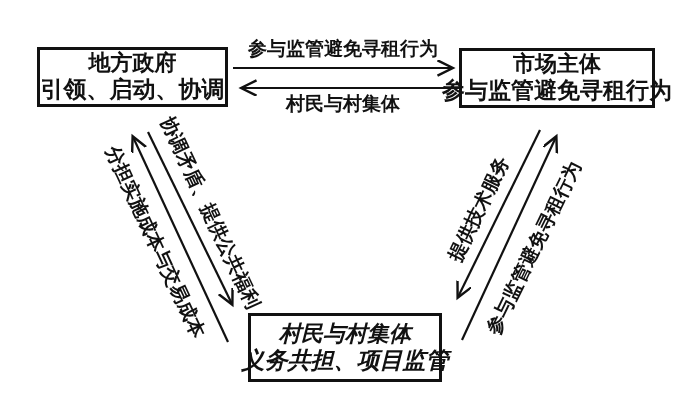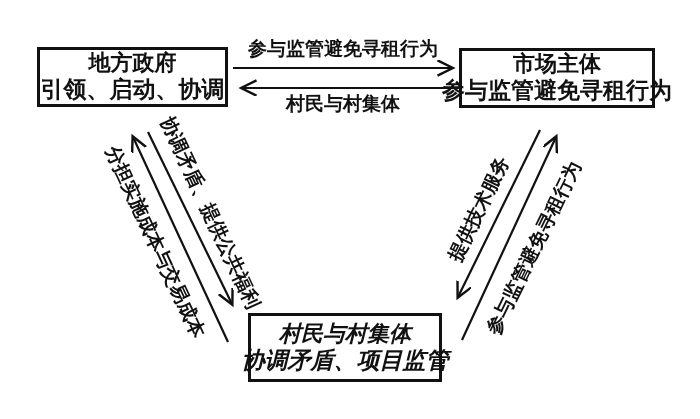--- a/index.html
+++ b/index.html
@@ -93,21 +93,21 @@
     <div class="node-subtitle">引领、启动、协调</div>
   </div>
 
   <div class="node" id="node-market">
     <div class="node-title">市场主体</div>
     <div class="node-subtitle">参与监管避免寻租行为</div>
   </div>
 
   <div class="node" id="node-villagers">
     <div class="node-title">村民与村集体</div>
-    <div class="node-subtitle">协调矛盾、项目监管</div>
+    <div class="node-subtitle">义务共担、项目监管</div>
   </div>
 
   <div class="edge-label" id="lbl-policy">参与监管避免寻租行为</div>
   <div class="edge-label" id="lbl-landing">村民与村集体</div>
   <div class="edge-label" id="lbl-coord">协调矛盾、提供公共福利</div>
   <div class="edge-label" id="lbl-cost">分担实施成本与交易成本</div>
   <div class="edge-label" id="lbl-tech">提供技术服务</div>
   <div class="edge-label" id="lbl-superv">参与监管避免寻租行为</div>
 
 </div>

